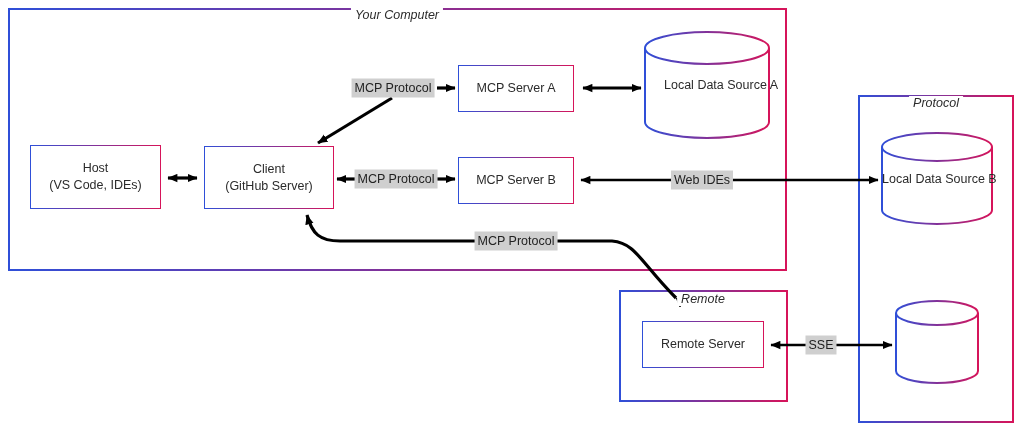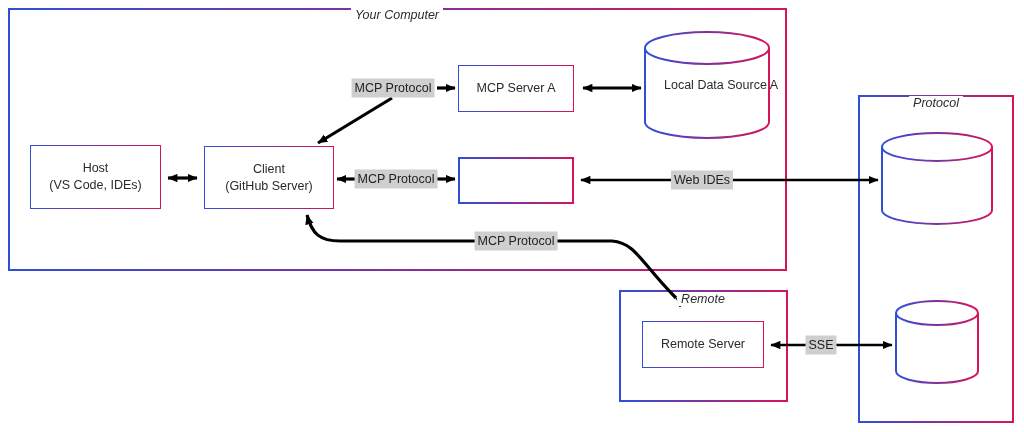--- a/index.html
+++ b/index.html
@@ -157,32 +157,41 @@
 
   <div class="node" style="left:205px; top:147px; width:128px; height:61px;">
     <span class="ln">Client</span>
     <span class="ln">(GitHub Server)</span>
   </div>
 
   <div class="node" style="left:459px; top:66px; width:114px; height:45px;">
     <span class="ln">MCP Server A</span>
   </div>
 
+  <div class="node" style="left:459px; top:158px; width:114px; height:45px;">
+    <span class="ln">MCP Server B</span>
+  </div>
 
   <div class="node" style="left:643px; top:322px; width:120px; height:45px;">
     <span class="ln">Remote Server</span>
   </div>
 
   <div class="cyl" style="left:659px; top:32px; width:124px; height:106px;">
     <div class="cyl-label">
       <span class="ln">Local</span>
       <span class="ln">Data Source A</span>
     </div>
   </div>
 
+  <div class="cyl" style="left:882px; top:133px; width:110px; height:91px;">
+    <div class="cyl-label">
+      <span class="ln">Local</span>
+      <span class="ln">Data Source B</span>
+    </div>
+  </div>
 
 
   <div class="edge-label" style="left:393px; top:88px;">MCP Protocol</div>
 
   <div class="edge-label" style="left:396px; top:179px;">MCP Protocol</div>
 
   <div class="edge-label" style="left:516px; top:241px;">MCP Protocol</div>
 
   <div class="edge-label" style="left:702px; top:180px;">Web IDEs</div>
 

